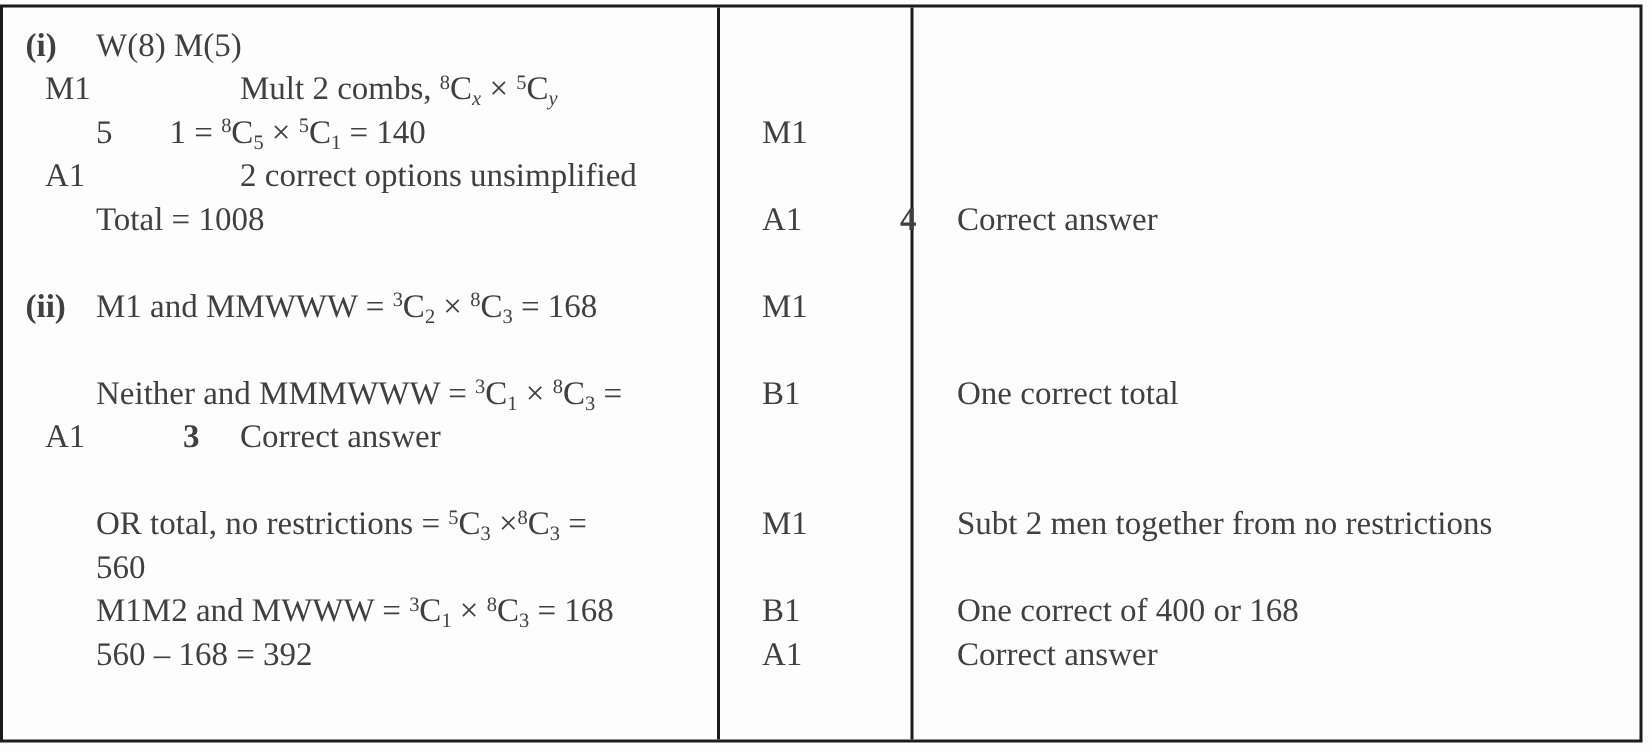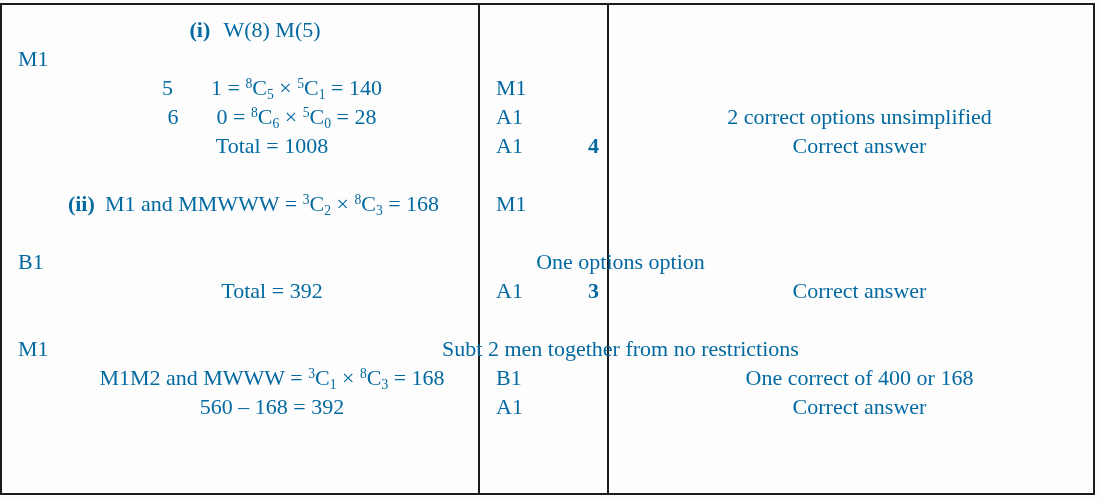--- a/index.html
+++ b/index.html
@@ -7,23 +7,22 @@
     padding: 0;
     background: #ffffff;
   }
   .page {
     position: relative;
     width: 1100px;
     height: 501px;
     background: #fdfdfd;
     font-family: "Liberation Serif", "DejaVu Serif", serif;
     font-size: 22px;
-    color: #0369a1;
+    color: #404040;
     overflow: hidden;
-    text-align: center;
   }
   .scheme-table {
     position: absolute;
     left: 0;
     top: 3px;
     width: 1095px;
     height: 492px;
     border: 2px solid #1c1c1c;
     box-sizing: border-box;
   }
@@ -61,20 +60,21 @@
     font-weight: bold;
   }
   .cell-mid {
     width: 131px;
     box-sizing: border-box;
     display: flex;
     justify-content: space-between;
     padding-left: 16px;
     padding-right: 12px;
     white-space: pre;
+    margin-left: 12px;
   }
   .total-marks { font-weight: bold; }
   .cell-right {
     flex: 1;
     box-sizing: border-box;
     padding-left: 15px;
     white-space: pre;
   }
   .sup {
     font-size: 0.62em;
@@ -99,27 +99,27 @@
     <div class="divider divider-1"></div>
     <div class="divider divider-2"></div>
     <div class="rows" id="rows">
         <div class="row">
           <div class="cell-left"><span class="part-label">(i)</span><span>W(8) M(5)</span></div>
           <div class="cell-mid"><span></span><span class="total-marks"></span></div>
           <div class="cell-right"></div>
         </div>
         <div class="row">
           <div class="cell-mid"><span>M1</span><span class="total-marks"></span></div>
+          <div class="cell-right"><span>Mult 2 combs, </span><span class="sup">8</span><span>C</span><span class="sub italic">x</span><span> × </span><span class="sup">5</span><span>C</span><span class="sub italic">y</span></div>
         </div>
         <div class="row">
           <div class="cell-left"><span class="part-label"></span><span>5</span><span class="gap" style="width: 38px;"></span><span>1 = </span><span class="sup">8</span><span>C</span><span class="sub">5</span><span> × </span><span class="sup">5</span><span>C</span><span class="sub">1</span><span> = 140</span></div>
           <div class="cell-mid"><span>M1</span><span class="total-marks"></span></div>
         </div>
         <div class="row">
-          <div class="cell-left"><span class="part-label"></span><span>6</span><span class="gap" style="width: 38px;"></span><span>0 = </span><span class="sup">8</span><span>C</span><span class="sub">6</span><span> × </span><span class="sup">5</span><span>C</span><span class="sub">0</span><span> = 28</span></div>
           <div class="cell-mid"><span>A1</span><span class="total-marks"></span></div>
           <div class="cell-right"><span>2 correct options unsimplified</span></div>
         </div>
         <div class="row">
           <div class="cell-left"><span class="part-label"></span><span>Total = 1008</span></div>
           <div class="cell-mid"><span>A1</span><span class="total-marks">4</span></div>
           <div class="cell-right"><span>Correct answer</span></div>
         </div>
         <div class="row">
           <div class="cell-left"><span class="part-label"></span></div>
@@ -128,36 +128,42 @@
         </div>
         <div class="row">
           <div class="cell-left"><span class="part-label">(ii)</span><span>M1 and MMWWW = </span><span class="sup">3</span><span>C</span><span class="sub">2</span><span> × </span><span class="sup">8</span><span>C</span><span class="sub">3</span><span> = 168</span></div>
           <div class="cell-mid"><span>M1</span><span class="total-marks"></span></div>
         </div>
         <div class="row">
           <div class="cell-mid"><span></span><span class="total-marks"></span></div>
           <div class="cell-right"></div>
         </div>
         <div class="row">
+          <div class="cell-left"><span class="part-label"></span><span>Neither and MMMWWW = </span><span class="sup">3</span><span>C</span><span class="sub">1</span><span> × </span><span class="sup">8</span><span>C</span><span class="sub">3</span><span> =</span></div>
           <div class="cell-mid"><span>B1</span><span class="total-marks"></span></div>
-          <div class="cell-right"><span>One options option</span></div>
+          <div class="cell-right"><span>One correct total</span></div>
         </div>
         <div class="row">
-          <div class="cell-left"><span class="part-label"></span><span>Total = 392</span></div>
           <div class="cell-mid"><span>A1</span><span class="total-marks">3</span></div>
           <div class="cell-right"><span>Correct answer</span></div>
         </div>
         <div class="row">
           <div class="cell-left"><span class="part-label"></span></div>
           <div class="cell-mid"><span></span><span class="total-marks"></span></div>
           <div class="cell-right"></div>
         </div>
         <div class="row">
+          <div class="cell-left"><span class="part-label"></span><span>OR total, no restrictions = </span><span class="sup">5</span><span>C</span><span class="sub">3</span><span> ×</span><span class="sup">8</span><span>C</span><span class="sub">3</span><span> =</span></div>
           <div class="cell-mid"><span>M1</span><span class="total-marks"></span></div>
           <div class="cell-right"><span>Subt 2 men together from no restrictions</span></div>
+        </div>
+        <div class="row">
+          <div class="cell-left"><span class="part-label"></span><span>560</span></div>
+          <div class="cell-mid"><span></span><span class="total-marks"></span></div>
+          <div class="cell-right"></div>
         </div>
         <div class="row">
           <div class="cell-left"><span class="part-label"></span><span>M1M2 and MWWW = </span><span class="sup">3</span><span>C</span><span class="sub">1</span><span> × </span><span class="sup">8</span><span>C</span><span class="sub">3</span><span> = 168</span></div>
           <div class="cell-mid"><span>B1</span><span class="total-marks"></span></div>
           <div class="cell-right"><span>One correct of 400 or 168</span></div>
         </div>
         <div class="row">
           <div class="cell-left"><span class="part-label"></span><span>560 – 168 = 392</span></div>
           <div class="cell-mid"><span>A1</span><span class="total-marks"></span></div>
           <div class="cell-right"><span>Correct answer</span></div>

